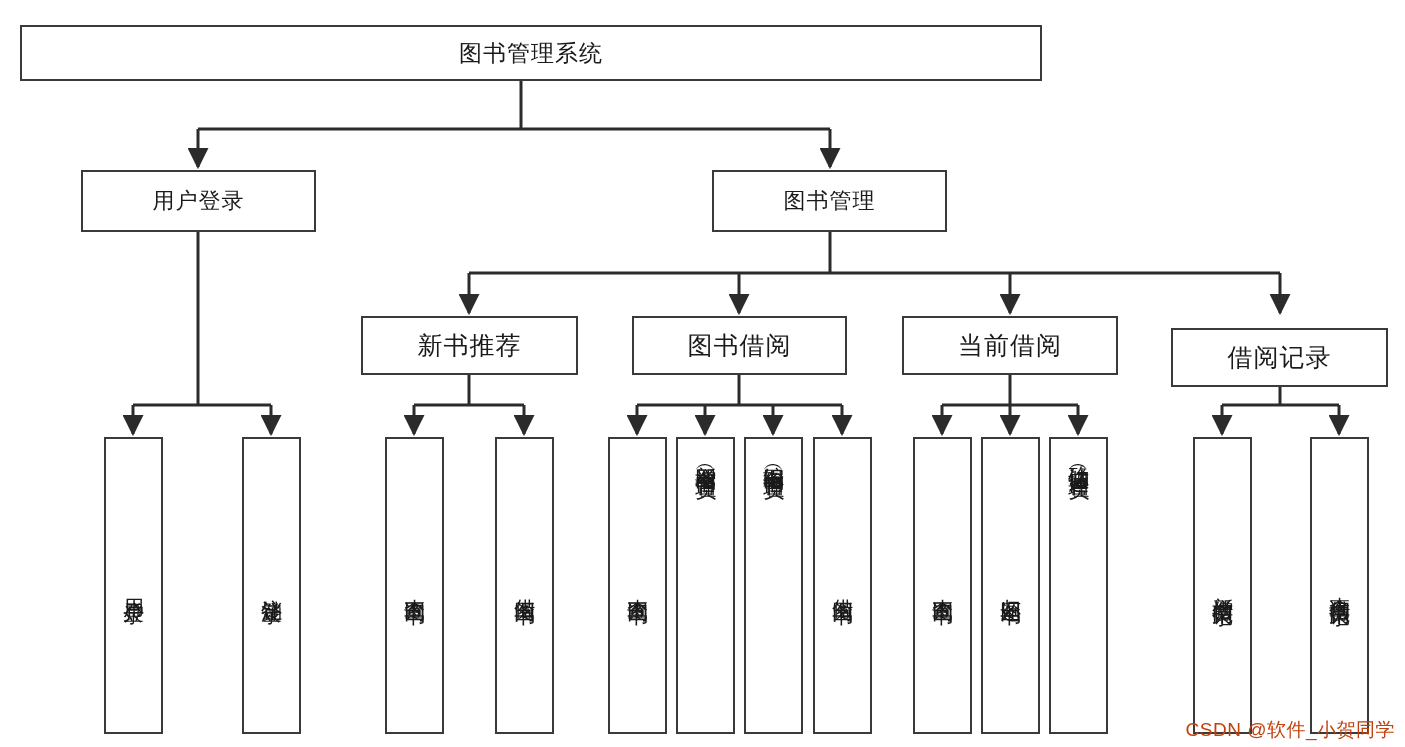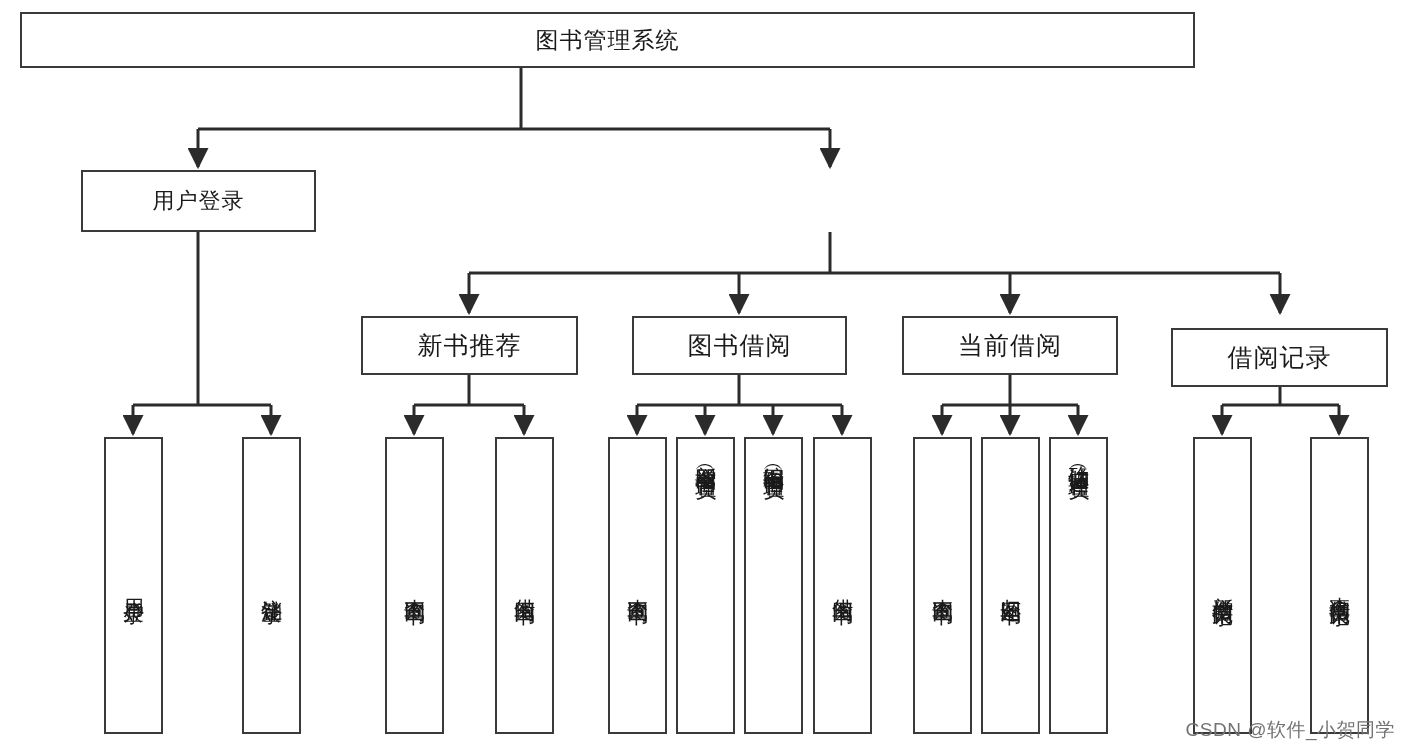--- a/index.html
+++ b/index.html
@@ -50,21 +50,21 @@
     white-space:nowrap;
   }
   
   .leaf.center{align-items:center;padding-top:0;}
 
   
   #watermark{
     position:absolute;
     right:10px;bottom:4px;
     font-size:19px;
-    color:#737373;
+    color:#c2410c;
     white-space:nowrap;
     letter-spacing:0.5px;
   }
 </style>
 </head>
 <body>
 
 <div id="diagram">
 
   <svg id="wires" viewBox="0 0 1405 747" xmlns="http://www.w3.org/2000/svg">
@@ -112,26 +112,29 @@
       <path d="M 1010 405 L 1010 434" marker-end="url(#arrow)"></path>
       <path d="M 1078 405 L 1078 434" marker-end="url(#arrow)"></path>
 
       <path d="M 1280 375 L 1280 405"></path>
       <path d="M 1222 405 L 1339 405"></path>
       <path d="M 1222 405 L 1222 434" marker-end="url(#arrow)"></path>
       <path d="M 1339 405 L 1339 434" marker-end="url(#arrow)"></path>
     </g>
   </svg>
 
-  <div class="node root" style="left:20px;top:12px;width:1175px;height:56px;">
+  <div class="node root" style="left:20px;top:25px;width:1022px;height:56px;">
     <span class="label">图书管理系统</span>
   </div>
 
   <div class="node lvl2" style="left:81px;top:170px;width:235px;height:62px;">
     <span class="label">用户登录</span>
+  </div>
+  <div class="node lvl2" style="left:712px;top:170px;width:235px;height:62px;">
+    <span class="label">图书管理</span>
   </div>
 
   <div class="node lvl3" style="left:361px;top:316px;width:217px;height:59px;">
     <span class="label">新书推荐</span>
   </div>
   <div class="node lvl3" style="left:632px;top:316px;width:215px;height:59px;">
     <span class="label">图书借阅</span>
   </div>
   <div class="node lvl3" style="left:902px;top:316px;width:216px;height:59px;">
     <span class="label">当前借阅</span>

